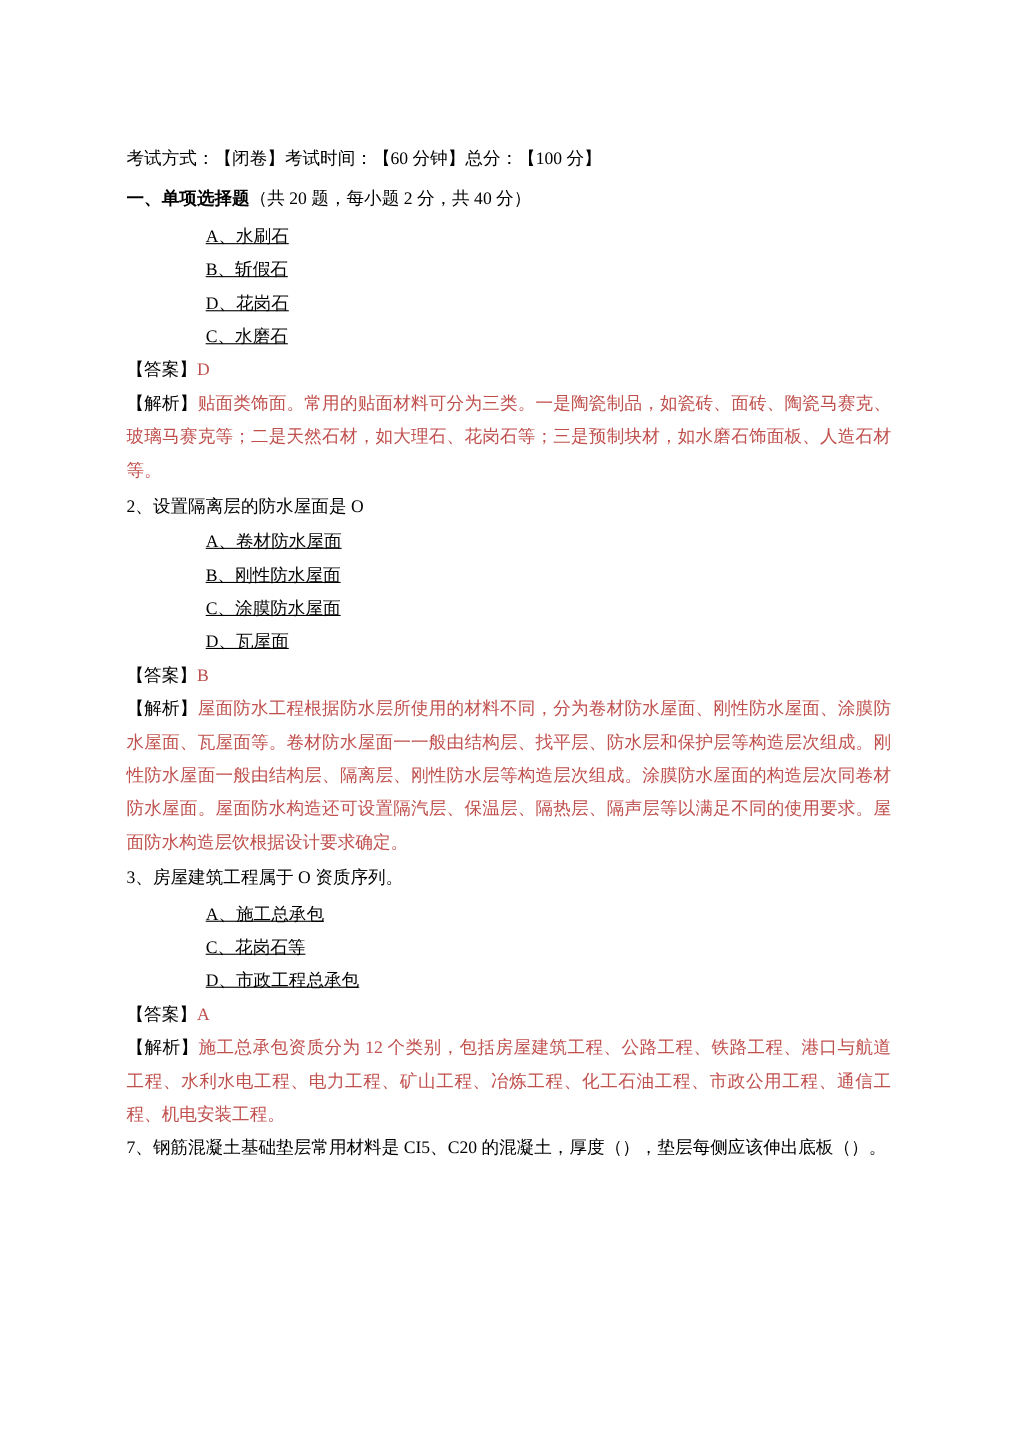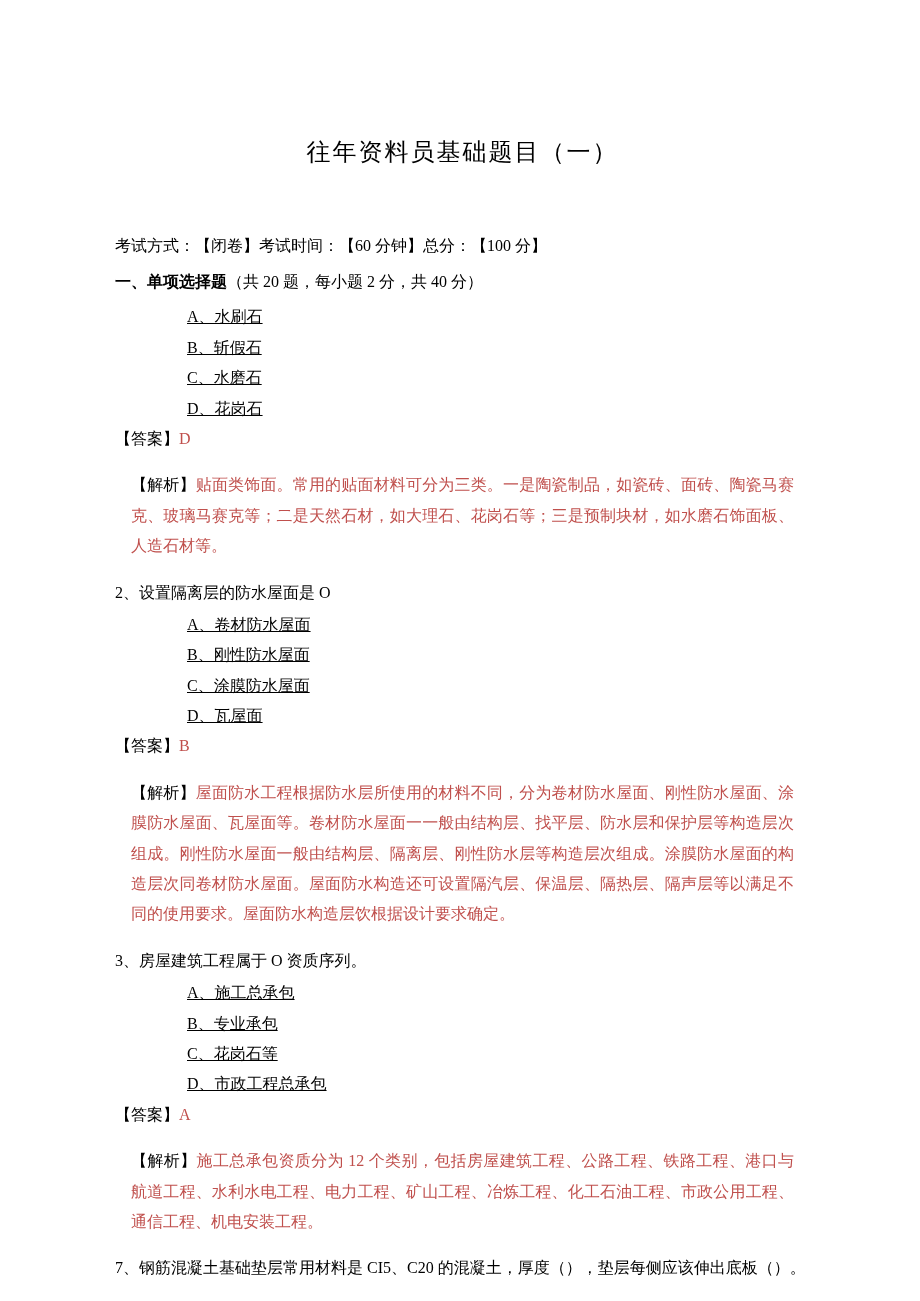--- a/index.html
+++ b/index.html
@@ -44,48 +44,47 @@
   }
   .answer-label {
     display: inline;
   }
   .answer-value {
     color: #c0504d;
     display: inline;
   }
   .explanation {
     color: #c0504d;
-    margin: 16px;
+    margin: 0;
     text-align: justify;
   }
   .explanation-label {
     color: #000000;
   }
   .q4 {
     text-align: justify;
     margin: 0;
   }
 </style>
 </head>
 <body>
 
 <div class="page">
 
-  <div class="title">往年资料员基础题目（一）</div>
 
   <div class="exam-info">考试方式：【闭卷】考试时间：【60 分钟】总分：【100 分】</div>
 
   <div class="section-header">
     <span class="bold">一、单项选择题</span><span>（共 20 题，每小题 2 分，共 40 分）</span>
   </div>
 
   <div class="option">A、水刷石</div>
   <div class="option">B、斩假石</div>
+  <div class="option">D、花岗石</div>
   <div class="option">C、水磨石</div>
-  <div class="option">D、花岗石</div>
   <div>
     <span class="answer-label">【答案】</span><span class="answer-value">D</span>
   </div>
   <div class="explanation">
     <span class="explanation-label">【解析】</span><span>贴面类饰面。常用的贴面材料可分为三类。一是陶瓷制品，如瓷砖、面砖、陶瓷马赛克、玻璃马赛克等；二是天然石材，如大理石、花岗石等；三是预制块材，如水磨石饰面板、人造石材等。</span>
   </div>
 
   <div class="question-text">2、设置隔离层的防水屋面是 O</div>
   <div class="option">A、卷材防水屋面</div>
   <div class="option">B、刚性防水屋面</div>
@@ -93,21 +92,20 @@
   <div class="option">D、瓦屋面</div>
   <div>
     <span class="answer-label">【答案】</span><span class="answer-value">B</span>
   </div>
   <div class="explanation">
     <span class="explanation-label">【解析】</span><span>屋面防水工程根据防水层所使用的材料不同，分为卷材防水屋面、刚性防水屋面、涂膜防水屋面、瓦屋面等。卷材防水屋面一一般由结构层、找平层、防水层和保护层等构造层次组成。刚性防水屋面一般由结构层、隔离层、刚性防水层等构造层次组成。涂膜防水屋面的构造层次同卷材防水屋面。屋面防水构造还可设置隔汽层、保温层、隔热层、隔声层等以满足不同的使用要求。屋面防水构造层饮根据设计要求确定。</span>
   </div>
 
   <div class="question-text">3、房屋建筑工程属于 O 资质序列。</div>
   <div class="option">A、施工总承包</div>
-  <div class="option">B、专业承包</div>
   <div class="option">C、花岗石等</div>
   <div class="option">D、市政工程总承包</div>
   <div>
     <span class="answer-label">【答案】</span><span class="answer-value">A</span>
   </div>
   <div class="explanation">
     <span class="explanation-label">【解析】</span><span>施工总承包资质分为 12 个类别，包括房屋建筑工程、公路工程、铁路工程、港口与航道工程、水利水电工程、电力工程、矿山工程、冶炼工程、化工石油工程、市政公用工程、通信工程、机电安装工程。</span>
   </div>
 
   <div class="q4">7、钢筋混凝土基础垫层常用材料是 CI5、C20 的混凝土，厚度（），垫层每侧应该伸出底板（）。</div>

